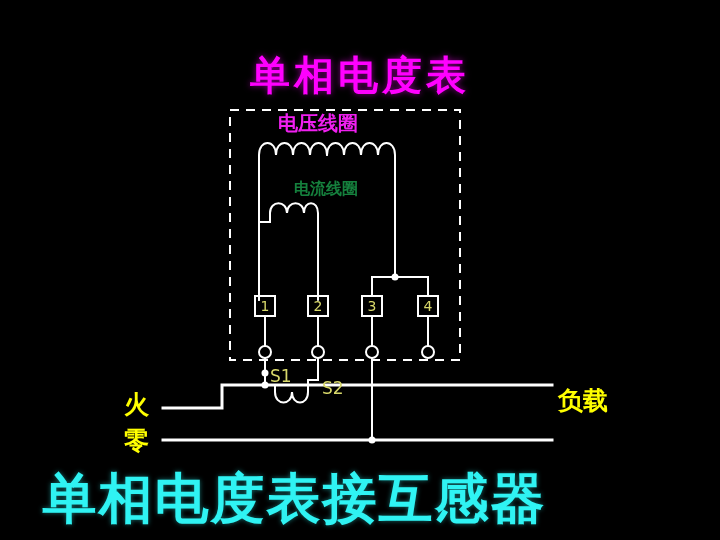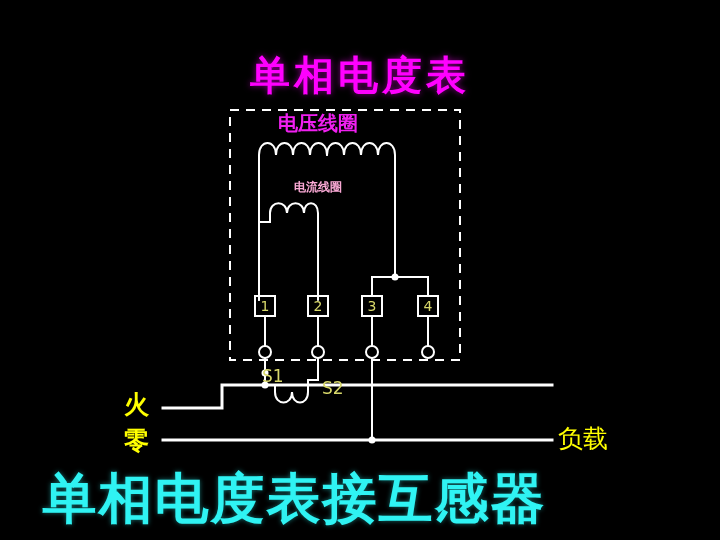--- a/index.html
+++ b/index.html
@@ -53,48 +53,48 @@
   #lbl-voltage-coil {
     left: 278px;
     top: 113px;
     font-size: 20px;
     font-weight: bold;
     color: #f020f0;
   }
   #lbl-current-coil {
     left: 266px;
     top: 181px;
-    font-size: 12px;
-    font-weight: bold;
-    color: #f9a8d4;
+    font-size: 16px;
+    font-weight: bold;
+    color: #15803d;
     padding-left: 28px;
   }
   #lbl-live {
     left: 124px;
     top: 392px;
     font-size: 25px;
     font-weight: bold;
     color: #ffff00;
   }
   #lbl-neutral {
     left: 124px;
     top: 428px;
     font-size: 25px;
     font-weight: bold;
     color: #ffff00;
   }
   #lbl-load {
     left: 558px;
-    top: 426px;
+    top: 388px;
     font-size: 25px;
-    font-weight: normal;
+    font-weight: bold;
     color: #ffff00;
   }
   #lbl-s1 {
-    left: 262px;
+    left: 270px;
     top: 368px;
     font-size: 17px;
     color: #d8d86a;
   }
   #lbl-s2 {
     left: 322px;
     top: 380px;
     font-size: 17px;
     color: #d8d86a;
   }

